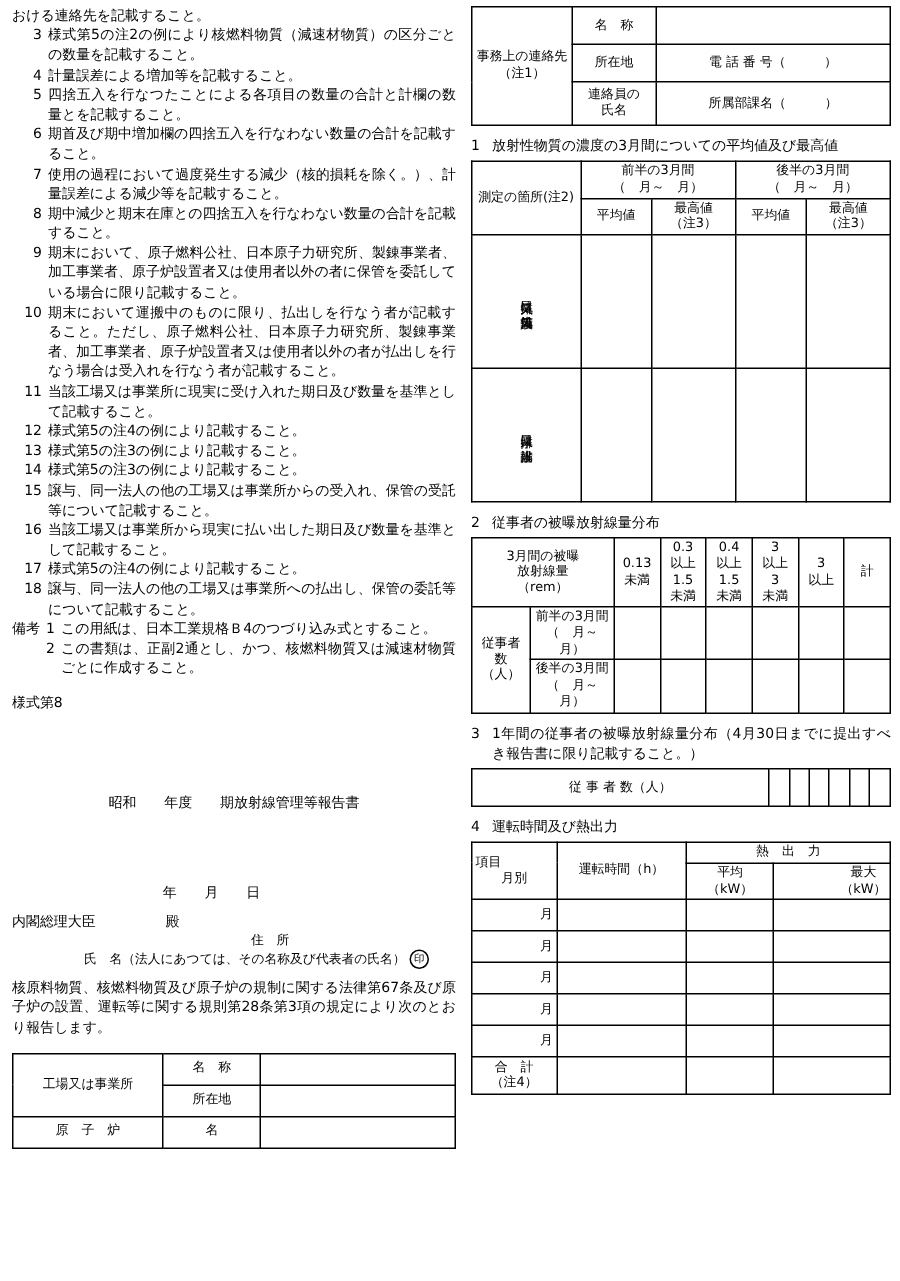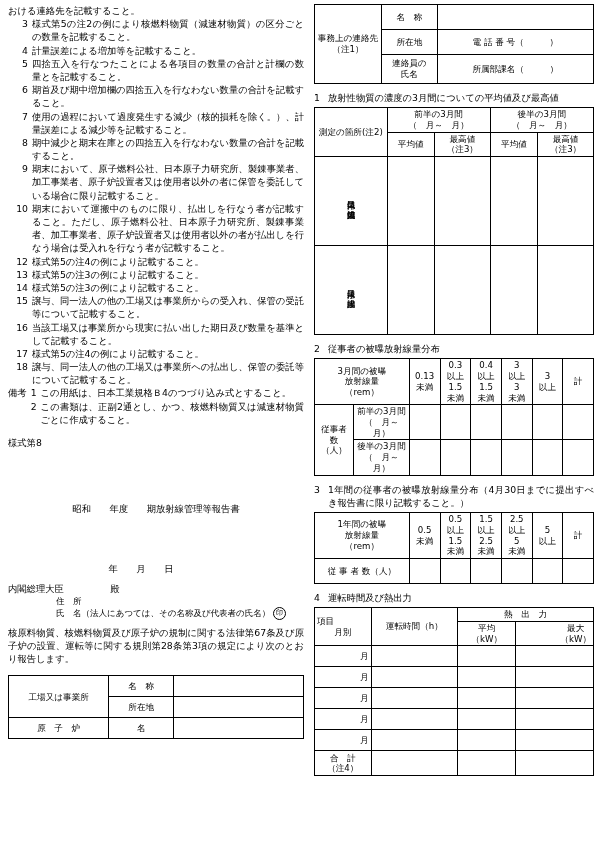--- a/index.html
+++ b/index.html
@@ -98,20 +98,24 @@
         </li>
       <li>
           <span class="num">9</span>
           <span class="txt">期末において、原子燃料公社、日本原子力研究所、製錬事業者、加工事業者、原子炉設置者又は使用者以外の者に保管を委託している場合に限り記載すること。</span>
         </li>
       <li>
           <span class="num">10</span>
           <span class="txt">期末において運搬中のものに限り、払出しを行なう者が記載すること。ただし、原子燃料公社、日本原子力研究所、製錬事業者、加工事業者、原子炉設置者又は使用者以外の者が払出しを行なう場合は受入れを行なう者が記載すること。</span>
         </li>
       <li>
+          <span class="num">11</span>
+          <span class="txt">当該工場又は事業所に現実に受け入れた期日及び数量を基準として記載すること。</span>
+        </li>
+      <li>
           <span class="num">12</span>
           <span class="txt">様式第5の注4の例により記載すること。</span>
         </li>
       <li>
           <span class="num">13</span>
           <span class="txt">様式第5の注3の例により記載すること。</span>
         </li>
       <li>
           <span class="num">14</span>
           <span class="txt">様式第5の注3の例により記載すること。</span>
@@ -161,21 +165,21 @@
       </span>
     </div>
 
     <div class="spacer10"></div>
     <div>様式第8</div>
     <div class="spacer6"></div>
     <div class="center">昭和　　年度　　期放射線管理等報告書</div>
     <div class="center" style="padding-right:30px;">年　　月　　日</div>
     <div class="spacer6"></div>
     <div>内閣総理大臣　　　　　殿</div>
-    <div class="sig" style="padding-left:48px;">住　所</div>
+    <div class="sig" style="padding-left:48px;text-align:center;">住　所</div>
     <div class="sig" style="padding-left:48px;">
       <span>氏　名（法人にあつては、その名称及び代表者の氏名）</span>
       <span class="stamp">印</span>
     </div>
     <div class="spacer6"></div>
     <div class="para">核原料物質、核燃料物質及び原子炉の規制に関する法律第67条及び原子炉の設置、運転等に関する規則第28条第3項の規定により次のとおり報告します。</div>
     <div class="spacer10"></div>
 
     <table class="grid">
       <tbody>
@@ -312,42 +316,20 @@
     </tbody>
       </table>
 
     <div class="secnum">
       <span class="n">3</span>
       <span class="t">1年間の従事者の被曝放射線量分布（4月30日までに提出すべき報告書に限り記載すること。）</span>
     </div>
 
     <table class="grid">
       <tbody>
-          <tr>
-        <td style="width:34%;height:34px;" class="lh1"><span style="white-space:pre-line;">1年間の被曝
-放射線量
-（rem）</span></td>
-        <td class="tiny lh1" style="width:11%;"><span style="white-space:pre-line;">0.5
-未満</span></td>
-        <td class="tiny lh1" style="width:11%;"><span style="white-space:pre-line;">0.5
-以上
-1.5
-未満</span></td>
-        <td class="tiny lh1" style="width:11%;"><span style="white-space:pre-line;">1.5
-以上
-2.5
-未満</span></td>
-        <td class="tiny lh1" style="width:11%;"><span style="white-space:pre-line;">2.5
-以上
-5
-未満</span></td>
-        <td class="tiny lh1" style="width:11%;"><span style="white-space:pre-line;">5
-以上</span></td>
-        <td class="tiny lh1" style="width:11%;"><span>計</span></td>
-      </tr>
       <tr>
         <td style="height:22px;"><span>従 事 者 数（人）</span></td>
         <td></td>
         <td></td>
         <td></td>
         <td></td>
         <td></td>
         <td></td>
       </tr>
     </tbody>

